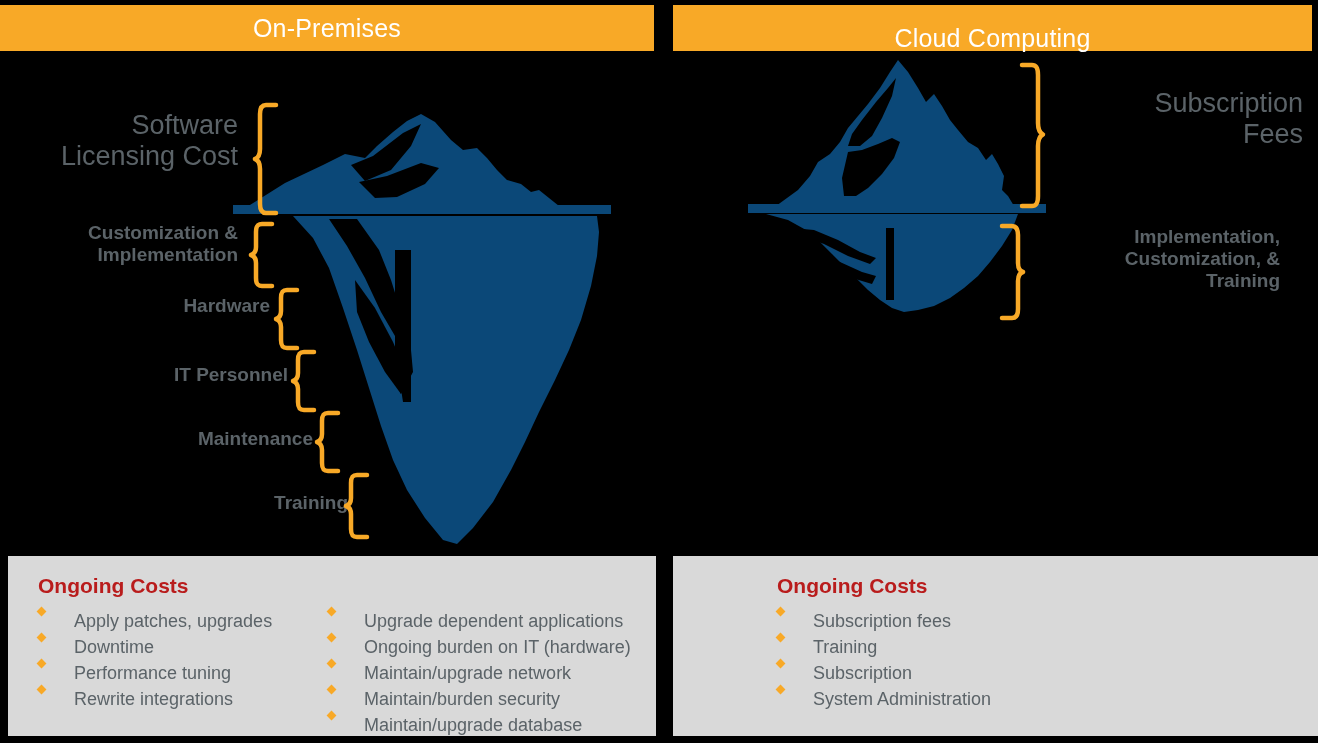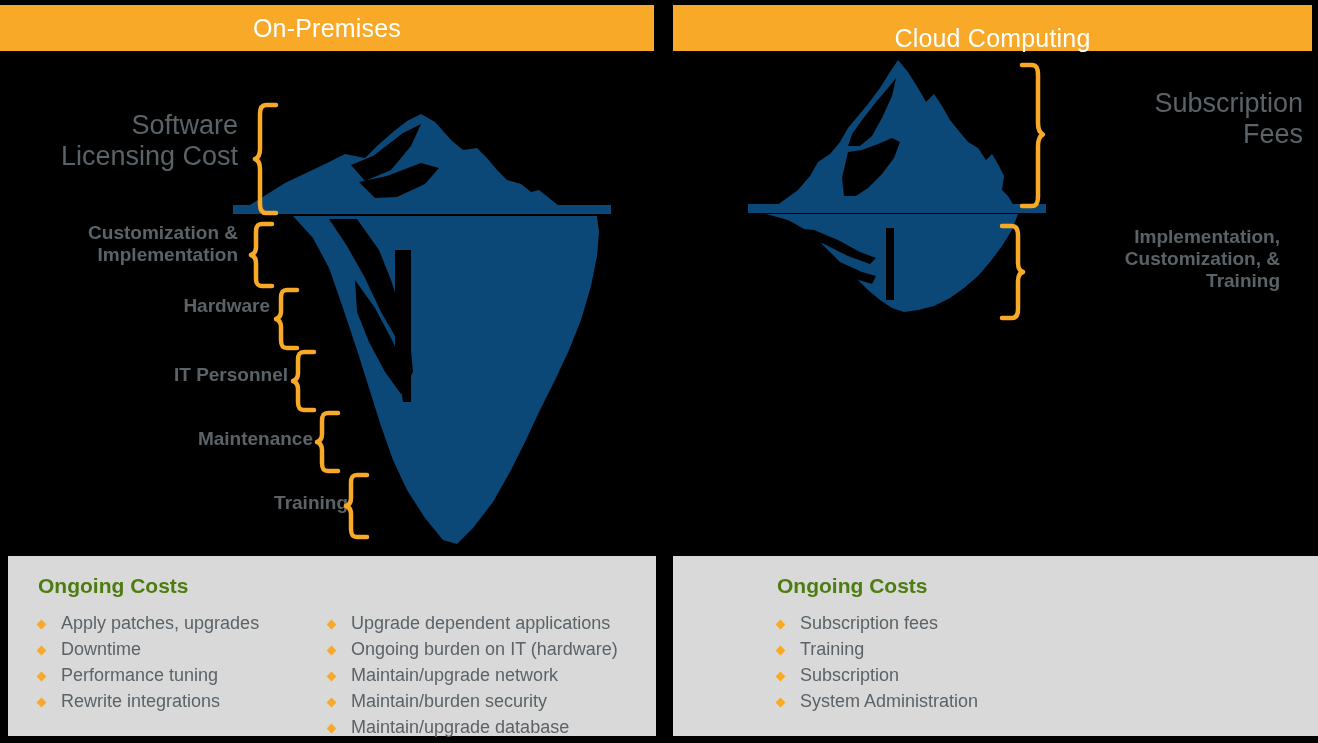--- a/index.html
+++ b/index.html
@@ -79,38 +79,39 @@
     position: absolute;
     top: 556px;
     height: 180px;
     background: #D9D9D9;
     padding: 18px 0 0 0;
   }
   #costbox-left  { left: 8px;   width: 648px; }
   #costbox-right { left: 673px; width: 645px; }
 
   .costbox h2 {
-    color: #4d7c0f;
+    color: #b91c1c;
     font-size: 21px;
     font-weight: 700;
-    margin: 0 0 8px 0;
+    margin: 0 0 14px 0;
   }
   #costbox-left  h2 { margin-left: 30px; }
   #costbox-right h2 { margin-left: 104px; }
 
   .cols { display: flex; }
   #costbox-left .cols  { padding-left: 30px; }
   #costbox-right .cols { padding-left: 104px; }
   .col { display: flex; flex-direction: column; }
   #col-a { width: 290px; }
   #col-b { width: 320px; }
 
   .bullet-row {
-    display: flex; align-items: flex-end;
+    display: flex; align-items: flex-start;
     height: 26px;
+    gap: 13px;
   }
   .diamond {
     width: 7px; height: 7px;
     background: #F8A927;
     transform: rotate(45deg);
     flex: 0 0 7px;
     margin-right: 16px;
     position: relative;
     top: -4px;
   }

